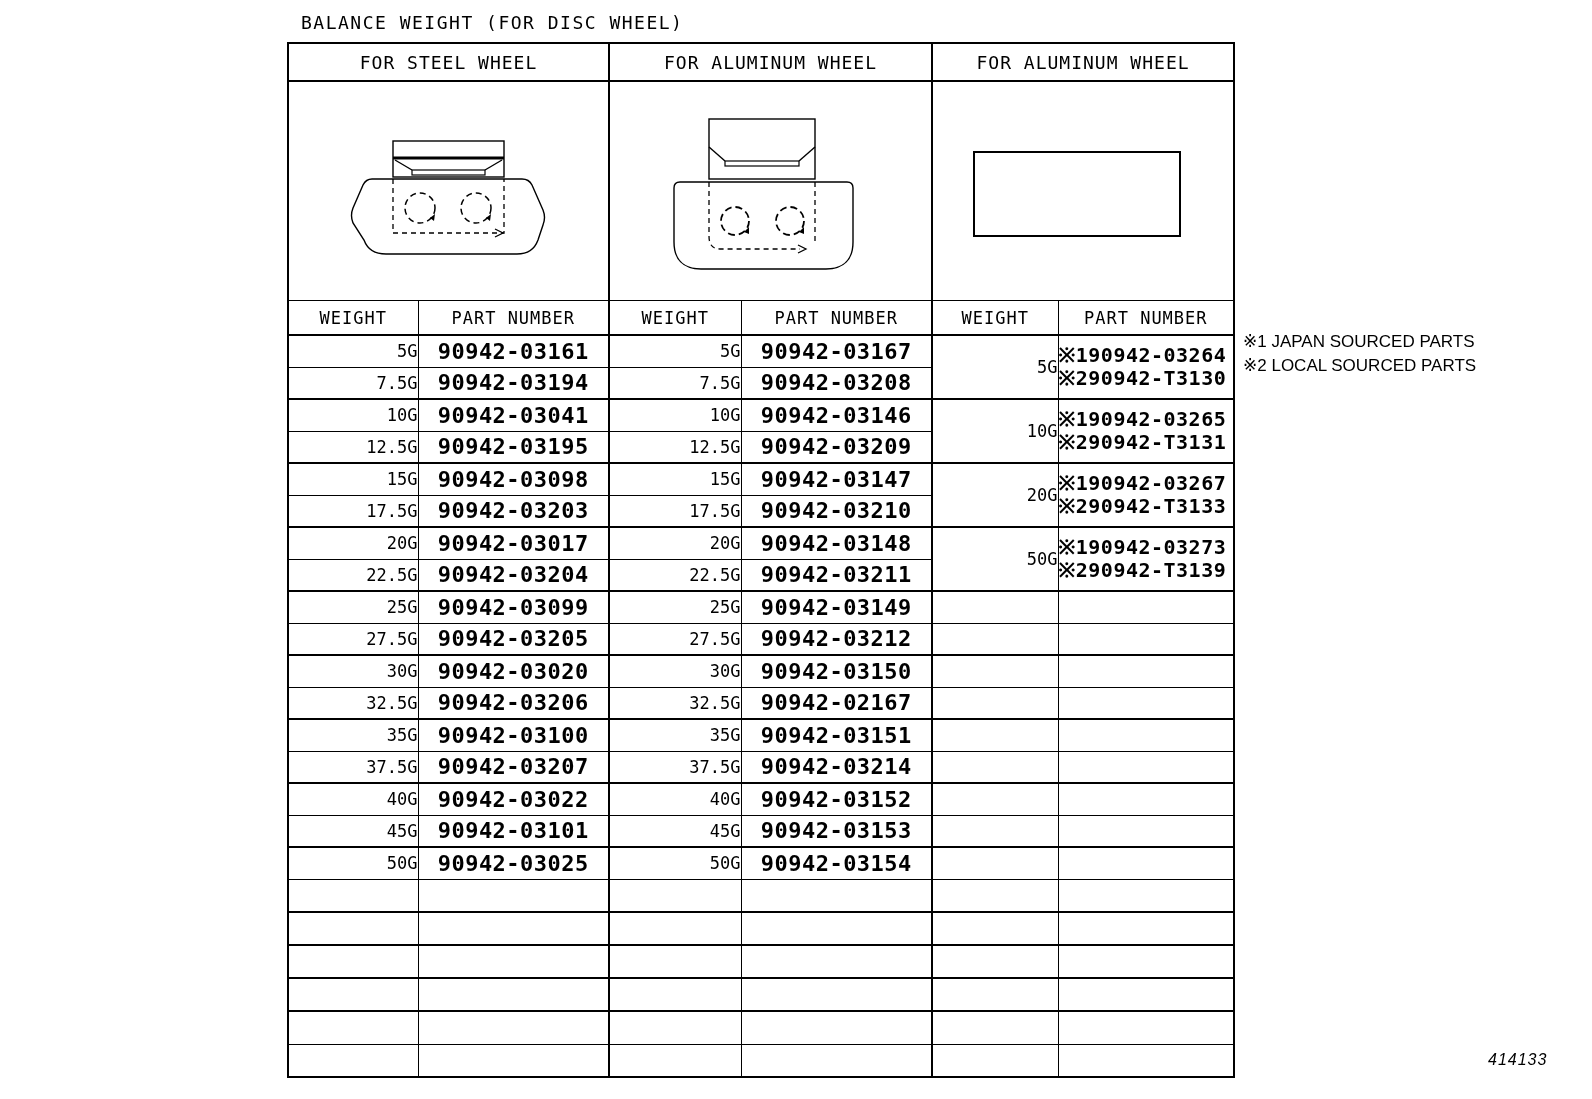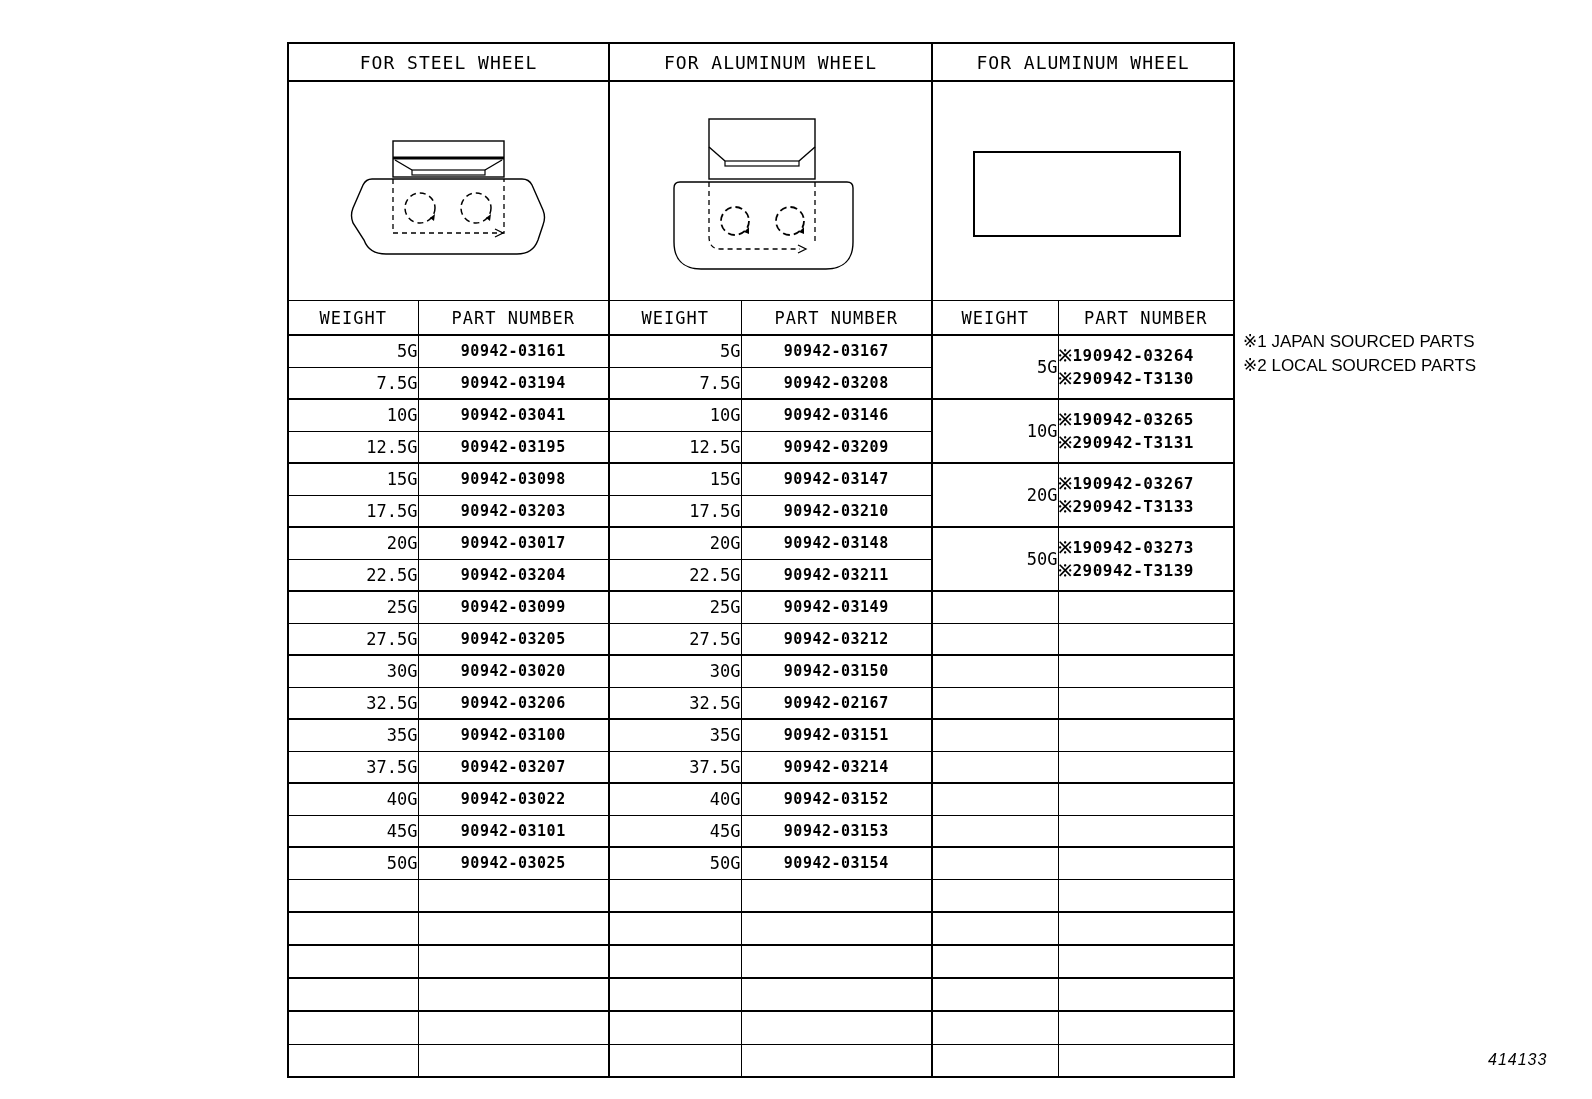--- a/index.html
+++ b/index.html
@@ -15,33 +15,34 @@
   .dcell{height:218px;text-align:center;vertical-align:middle;}
   .dcell svg{display:block;}
   .sh{height:33px;font-size:17px;font-weight:normal;letter-spacing:1px;text-align:center;border-bottom-width:2px !important;}
   tbody tr.data-row{height:32px;}
   tbody tr.empty-row{height:33px;}
   tr.pair-end td{border-bottom-width:2px;}
   .wcell{font-size:17px;text-align:right;white-space:nowrap;}
   .c1{padding-right:48px;}
   .c3{padding-right:60px;}
   .c5{padding-right:34px;}
-  .pcell{font-size:15px;font-weight:bold;text-align:center;letter-spacing:0.5px;white-space:nowrap;}
-  .pcell2{font-size:16px;font-weight:bold;text-align:left;padding-left:8px;line-height:23px;letter-spacing:0.5px;white-space:nowrap;margin-left:47px;}
+  .pcell{font-size:22px;font-weight:bold;text-align:center;letter-spacing:0.5px;white-space:nowrap;}
+  .pcell2{font-size:20px;font-weight:bold;text-align:left;padding-left:8px;line-height:23px;letter-spacing:0.5px;white-space:nowrap;margin-left:47px;}
   .notes{position:absolute;left:1243px;top:330px;font-family:"Liberation Sans","DejaVu Sans",sans-serif;
          font-size:17px;line-height:24px;white-space:nowrap;}
   .page-number{position:absolute;left:1488px;top:1051px;font-family:"Liberation Sans","DejaVu Sans",sans-serif;
          font-size:16px;letter-spacing:1px;font-style:italic;}
   svg{stroke:#000;fill:none;}
 </style>
 </head>
 <body>
 
 <div class="page">
 
+  <div class="title">BALANCE WEIGHT (FOR DISC WHEEL)</div>
 
   <table class="parts-table">
     <colgroup>
       <col style="width:130px">
         <col style="width:191px">
       <col style="width:132px">
         <col style="width:191px">
       <col style="width:126px">
         <col style="width:176px">
     </colgroup>

